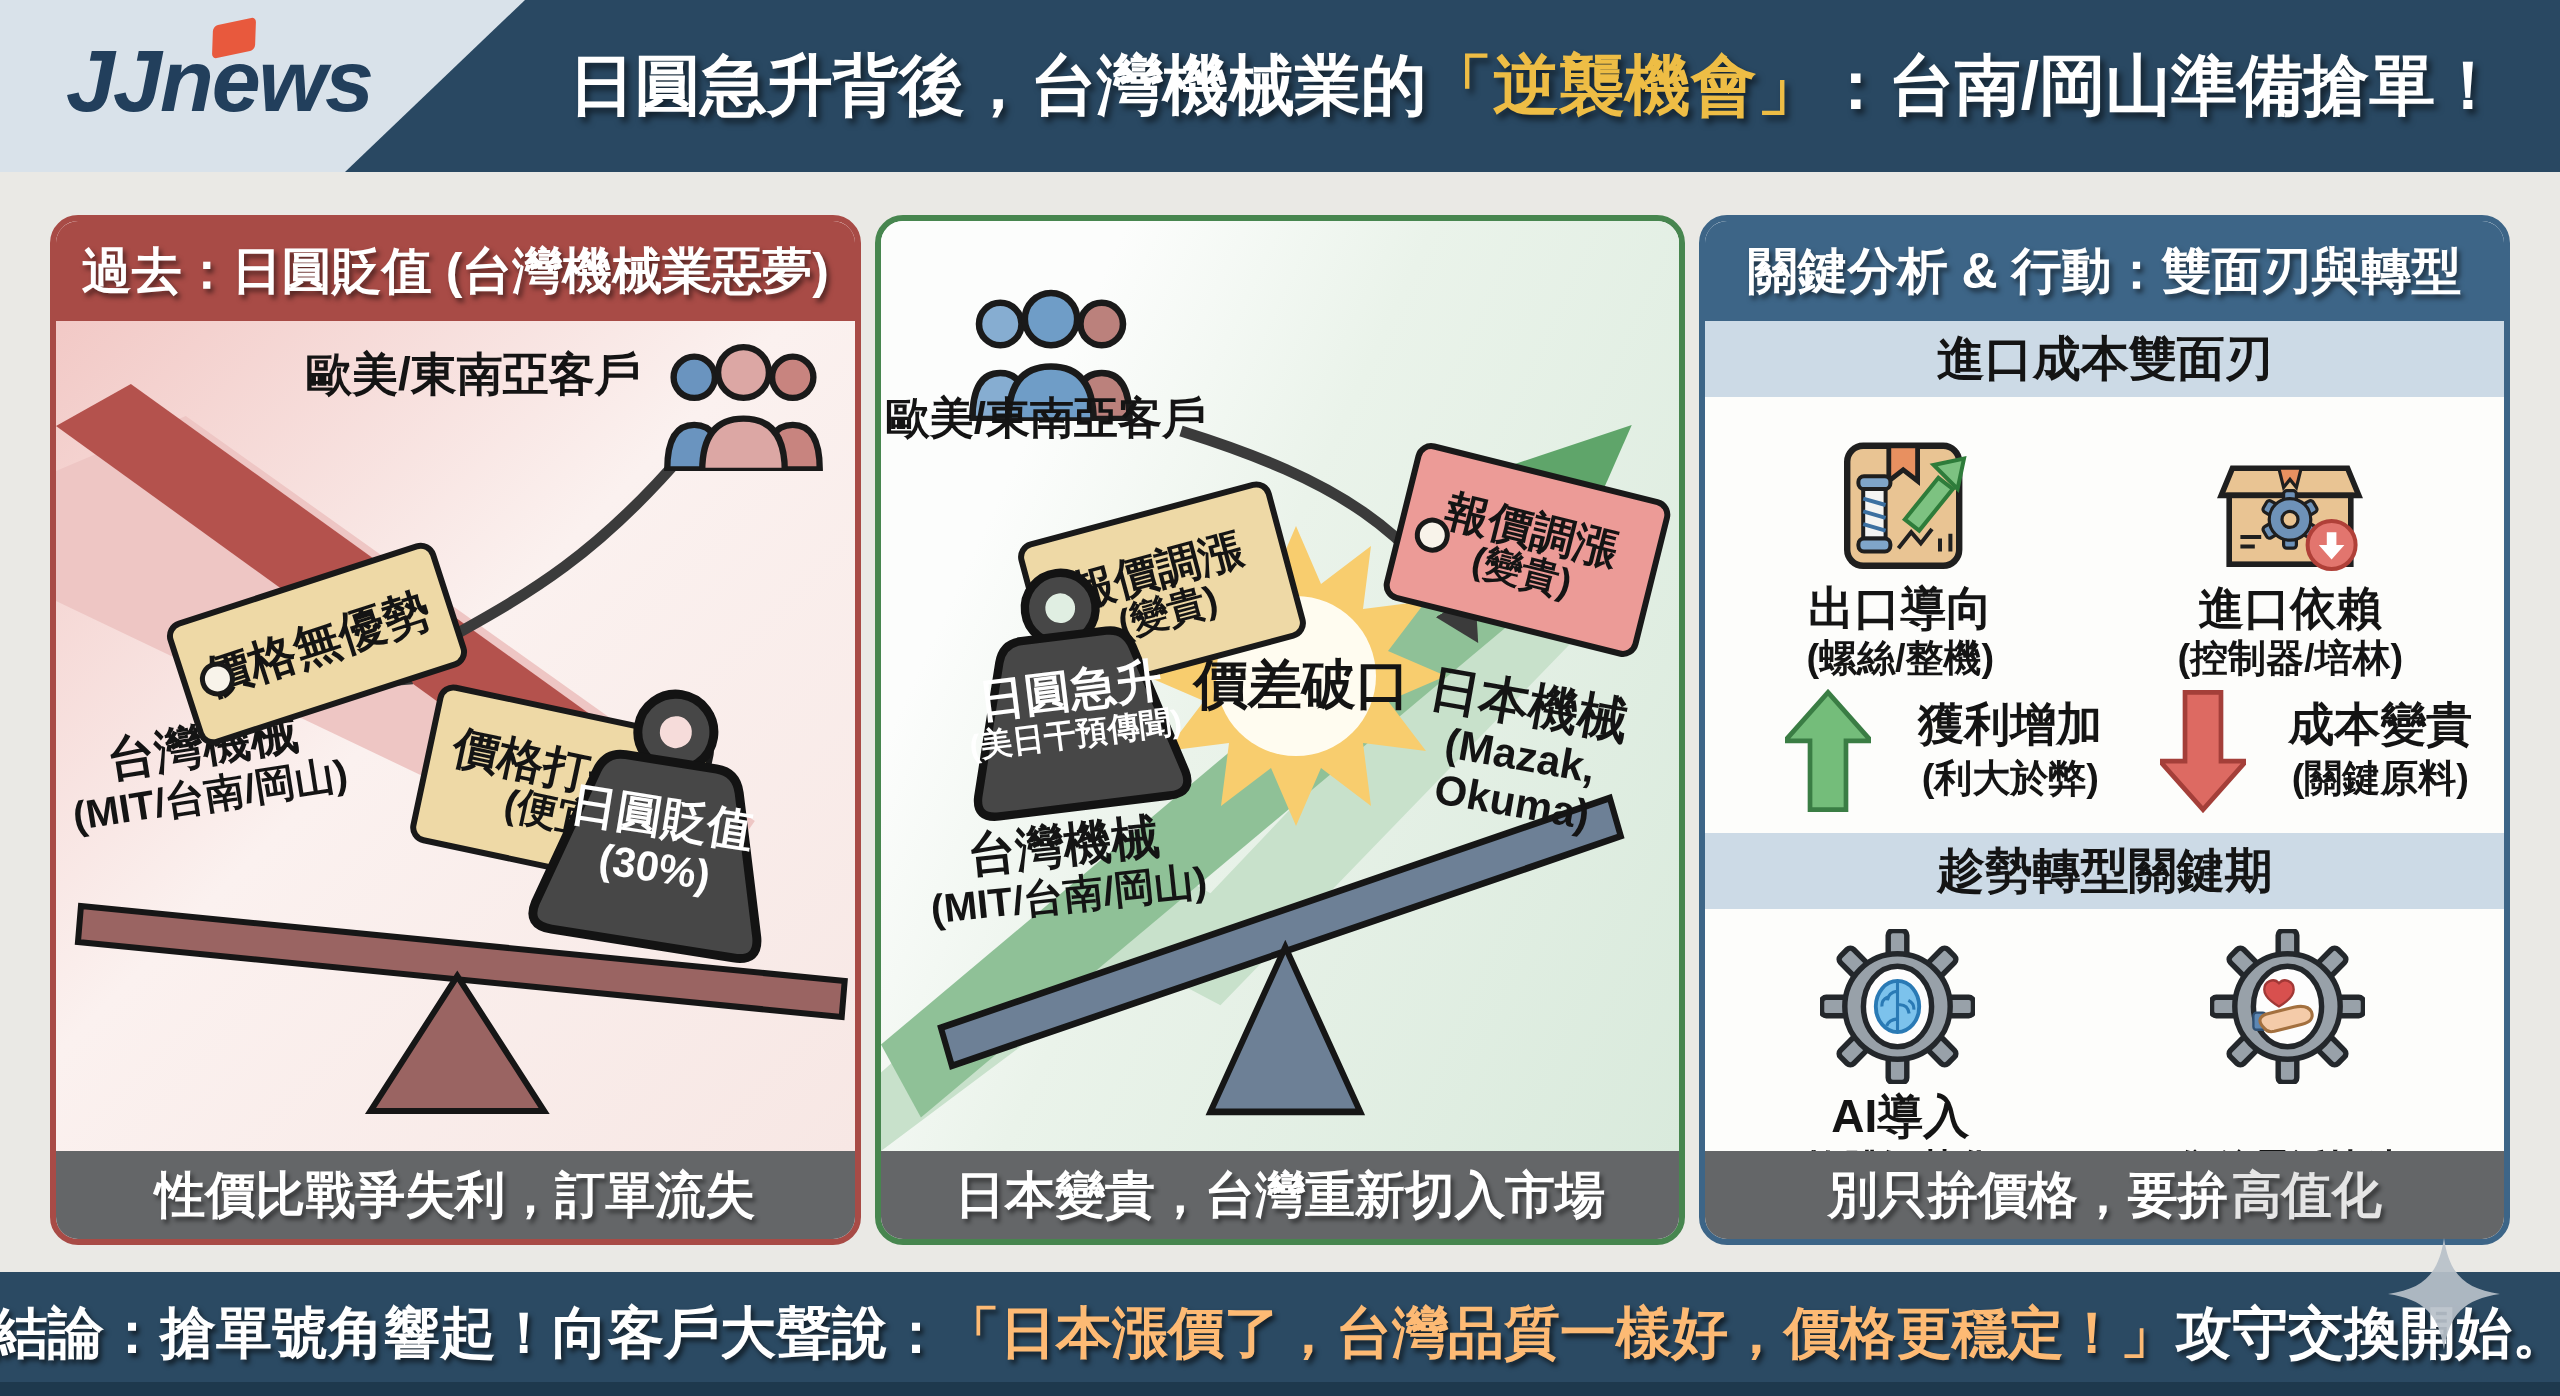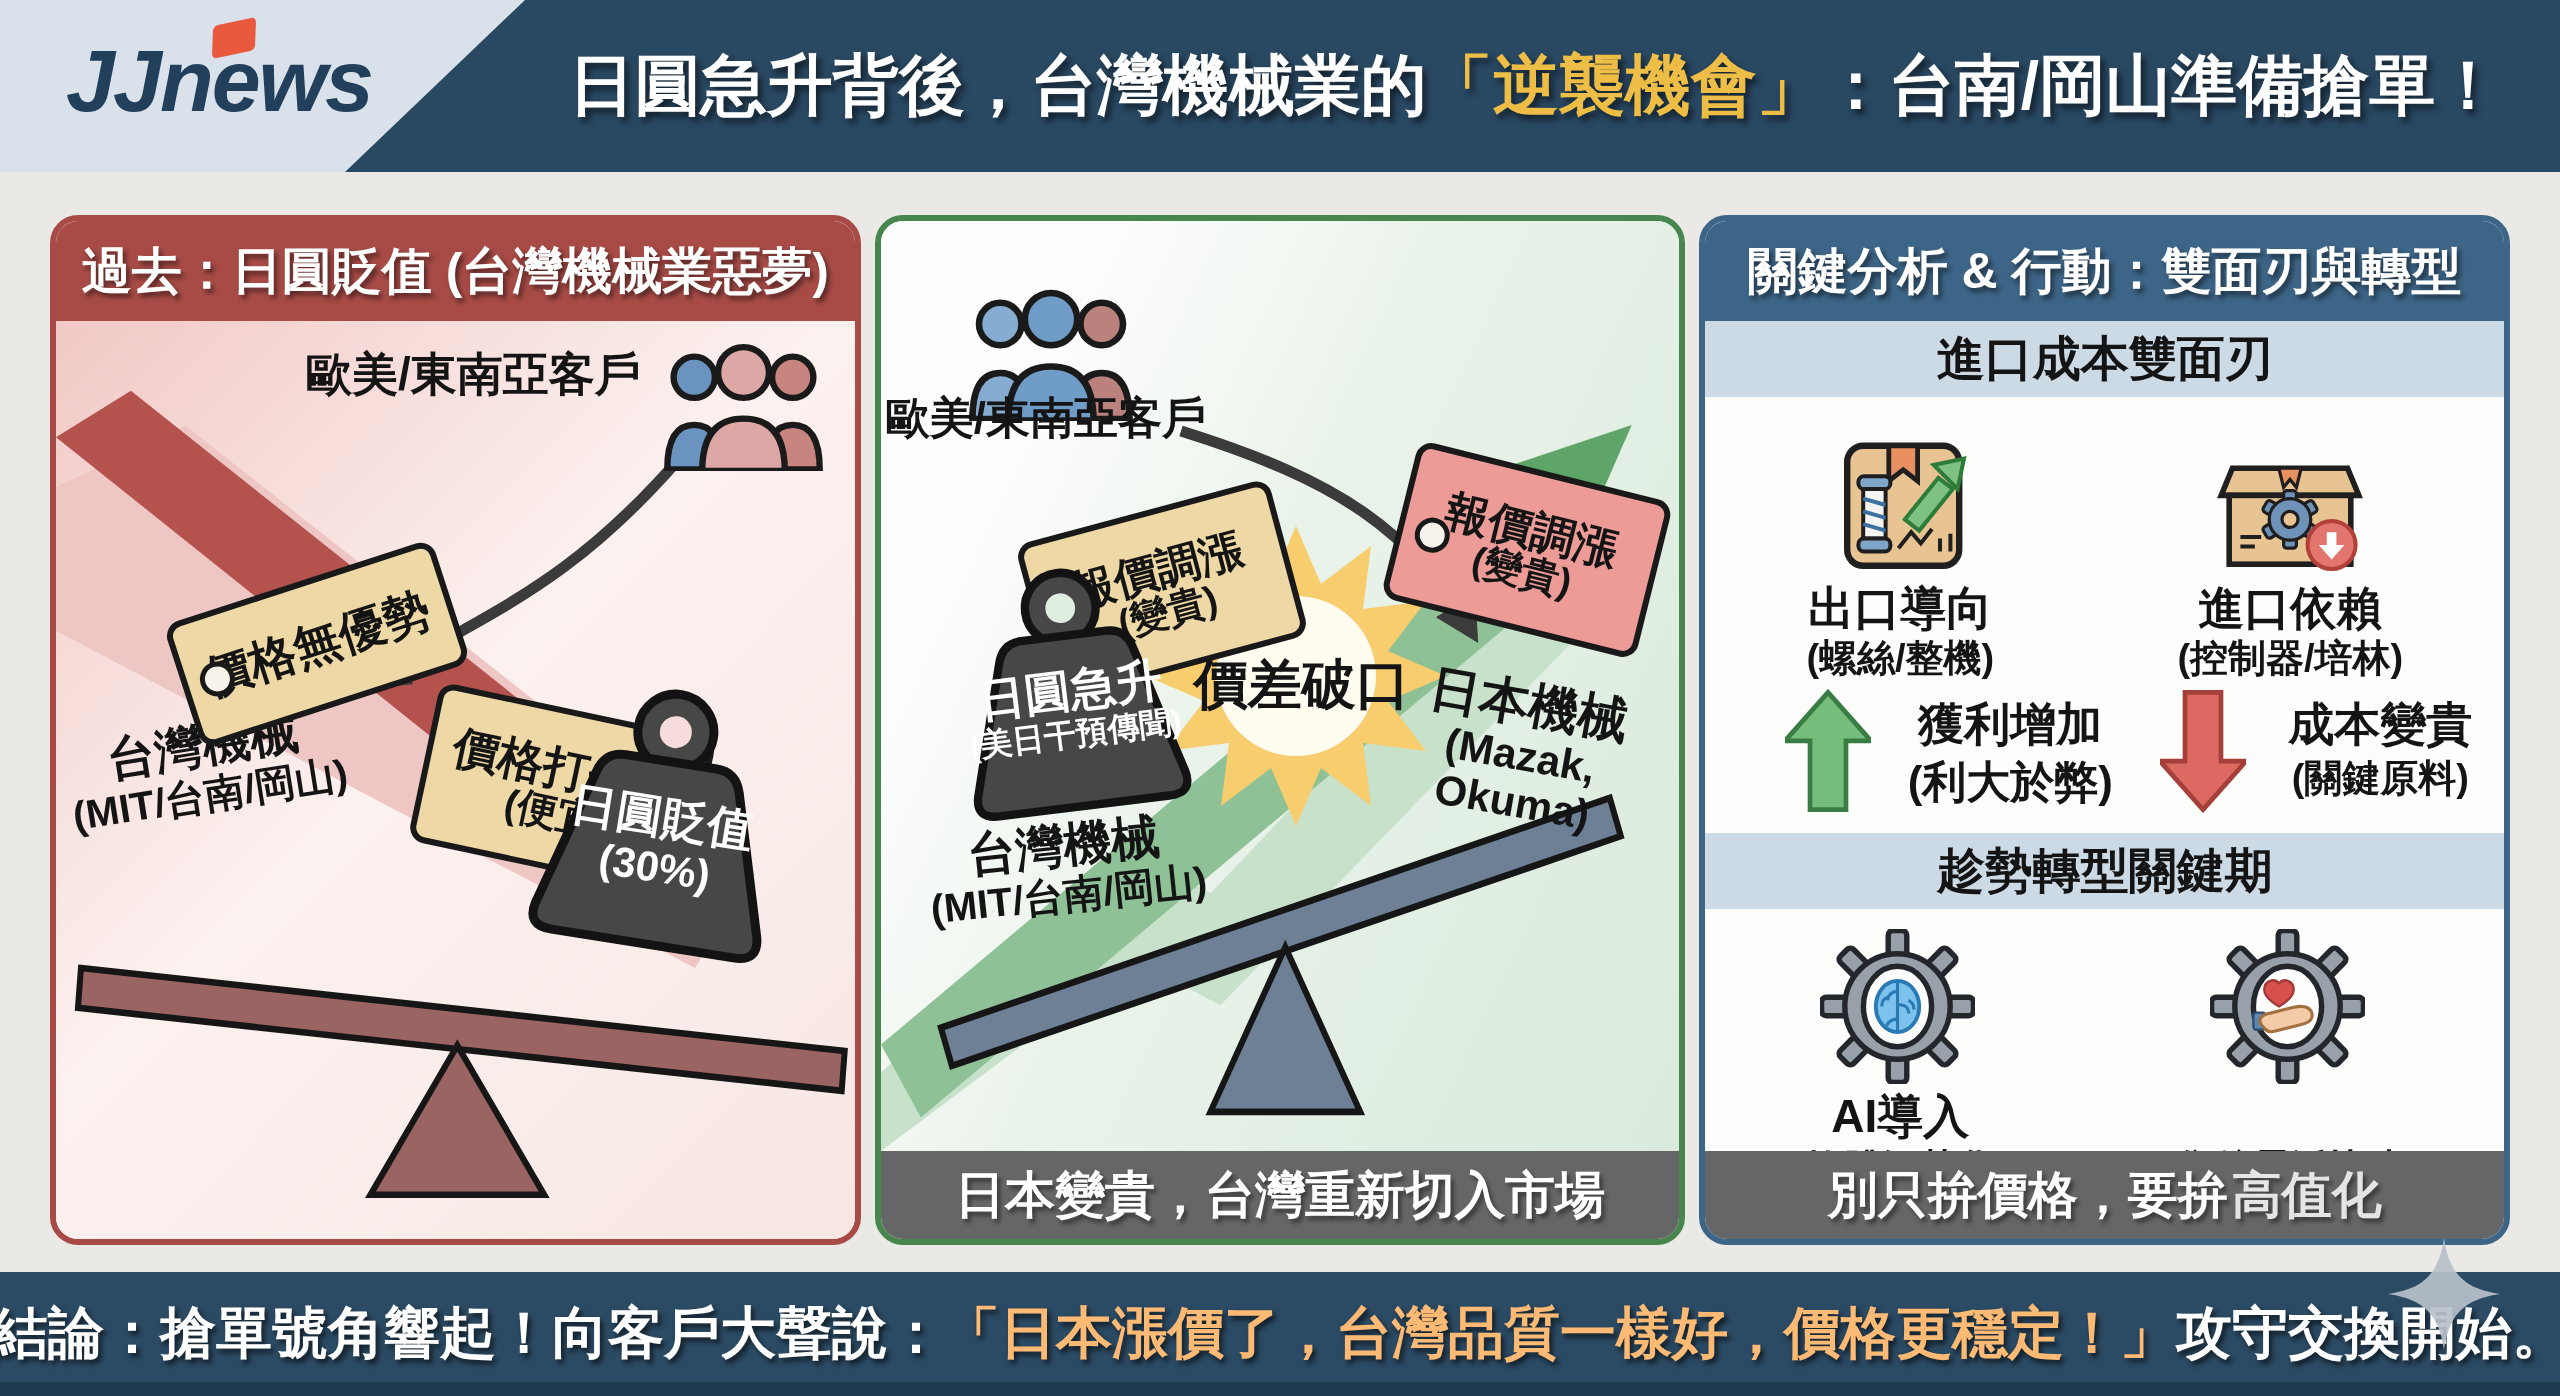--- a/index.html
+++ b/index.html
@@ -144,20 +144,23 @@
             <circle cx="150" cy="50" r="16" fill="#f6dcda"></circle>
             <path d="M104 80 L196 80 Q216 80 222 100 L262 240 Q268 264 242 264 L58 264 Q32 264 38 240 L78 100 Q84 80 104 80 Z" fill="#474747" stroke="#131313" stroke-width="9"></path>
           </svg>
           <div class="wtext">
             <div style="font-size:46px;">日圓貶值</div>
             <div style="font-size:42px;">(30%)</div>
           </div>
         </div>
 
       </div>
+      <div class="panel-footer">
+        <span>性價比戰爭失利，訂單流失</span>
+      </div>
     </div>
 
     <div class="panel present">
       <div class="panel-body">
 
         <svg class="bgsvg" viewBox="0 0 800 830" preserveAspectRatio="none">
           <polygon points="0,760 250,560 330,600 660,290 720,350 340,700 255,660 0,830" fill="#c8e1cb"></polygon>
           <polygon points="0,735 655,245 710,300 40,800" fill="#8fc197"></polygon>
           <polygon points="752,182 618,222 688,312" fill="#5fa56a"></polygon>
           <polygon points="60,720 730,515 741,549 71,754" fill="#6d8096" stroke="#161616" stroke-width="6"></polygon>
@@ -273,21 +276,21 @@
 
         <div class="abs blk" style="left:40px;top:262px;width:310px;font-size:46px;">出口導向</div>
         <div class="abs blk" style="left:40px;top:316px;width:310px;font-size:38px;">(螺絲/整機)</div>
         <div class="abs blk" style="left:430px;top:262px;width:310px;font-size:46px;">進口依賴</div>
         <div class="abs blk" style="left:430px;top:316px;width:310px;font-size:38px;">(控制器/培林)</div>
 
         <svg class="abs" style="left:80px;top:368px;width:86px;height:124px;" viewBox="0 0 110 150">
           <polygon points="55,0 110,62 78,62 78,150 32,150 32,62 0,62" fill="#74bd7a" stroke="#3a7d44" stroke-width="6"></polygon>
         </svg>
         <div class="abs blk" style="left:175px;top:378px;width:260px;font-size:46px;">獲利增加</div>
-        <div class="abs blk" style="left:175px;top:436px;width:260px;font-size:44px;">(利大於弊)</div>
+        <div class="abs blk" style="left:175px;top:436px;width:260px;font-size:38px;">(利大於弊)</div>
 
         <svg class="abs" style="left:455px;top:368px;width:86px;height:124px;" viewBox="0 0 110 150">
           <polygon points="55,150 110,88 78,88 78,0 32,0 32,88 0,88" fill="#dd6a62" stroke="#a43f39" stroke-width="6"></polygon>
         </svg>
         <div class="abs blk" style="left:545px;top:378px;width:260px;font-size:46px;">成本變貴</div>
         <div class="abs blk" style="left:545px;top:436px;width:260px;font-size:38px;">(關鍵原料)</div>
 
         <div class="subband" style="top:512px;height:76px;">趁勢轉型關鍵期</div>
 
         <svg class="abs" style="left:115px;top:608px;width:155px;height:155px;" viewBox="0 0 200 200">

